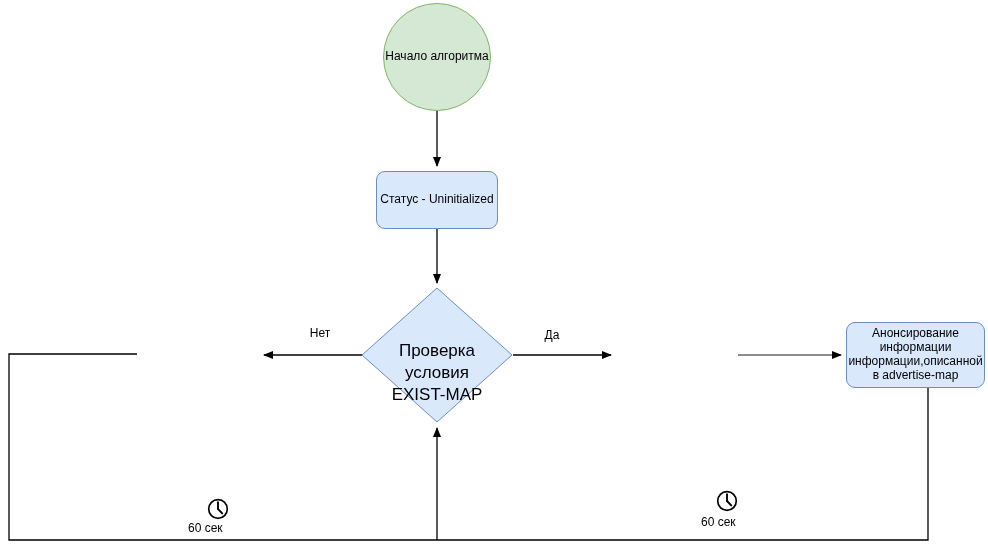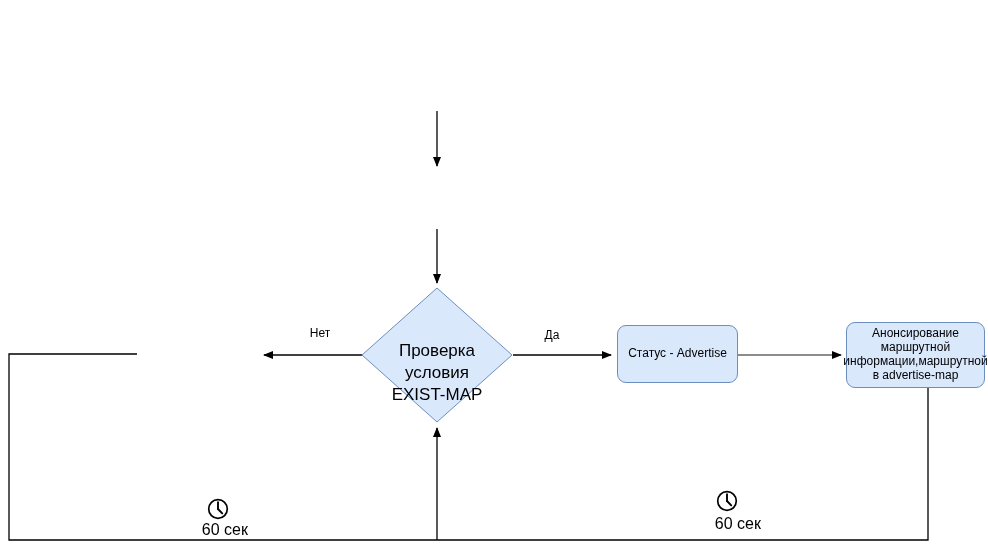--- a/index.html
+++ b/index.html
@@ -57,22 +57,22 @@
     border-radius: 50%;
   }
   .nowrap { white-space: nowrap; }
   .edge-label {
     position: absolute;
     font-size: 12px;
     text-align: center;
   }
   .timer-label {
     position: absolute;
-    font-size: 16px;
-    text-align: right;
+    font-size: 12px;
+    text-align: left;
     width: 60px;
   }
   .clock-icon {
     position: absolute;
     width: 24px;
     height: 24px;
   }
   .clock-icon circle {
     fill: #ffffff;
     stroke: #000000;
@@ -117,31 +117,34 @@
 
     <path class="edge edge-gray" d="M738,355 L841,355" marker-end="url(#arrow)"></path>
 
     <path class="edge" d="M137,354 L9,354 L9,540 L437,540"></path>
 
     <path class="edge" d="M928,388 L928,540 L437,540"></path>
 
     <path class="edge" d="M437,540 L437,428" marker-end="url(#arrow)"></path>
   </svg>
 
+  <div class="node start nowrap" style="left:383px; top:3px; width:108px; height:108px;">
+    <span>Начало алгоритма</span>
+  </div>
 
+  <div class="node process nowrap" style="left:376px; top:171px; width:122px; height:58px;">
+    <span>Статус - Uninitialized</span>
+  </div>
 
   <div class="diamond-label">Проверка условия EXIST-MAP</div>
 
 
-  <div class="node process nowrap" style="left:617px; top:325px; width:121px; height:58px;">
-    <span>Статус - Advertise</span>
-  </div>
 
   <div class="node process" style="left:846px; top:322px; width:139px; height:66px; padding:2px;">
-    <span>Анонсирование маршрутной информации,маршрутной в advertise-map</span>
+    <span>Анонсирование информации информации,описанной в advertise-map</span>
   </div>
 
   <div class="edge-label" style="left:300px; top:326px; width:40px;">Нет</div>
   <div class="edge-label" style="left:532px; top:328px; width:40px;">Да</div>
 
   <svg class="clock-icon" style="left:206px; top:497px;" viewBox="0 0 24 24">
     <circle cx="12" cy="12" r="9.3"></circle>
     <line x1="12" y1="12" x2="12" y2="5.2"></line>
     <line x1="12" y1="12" x2="16.2" y2="16.4"></line>
   </svg>

